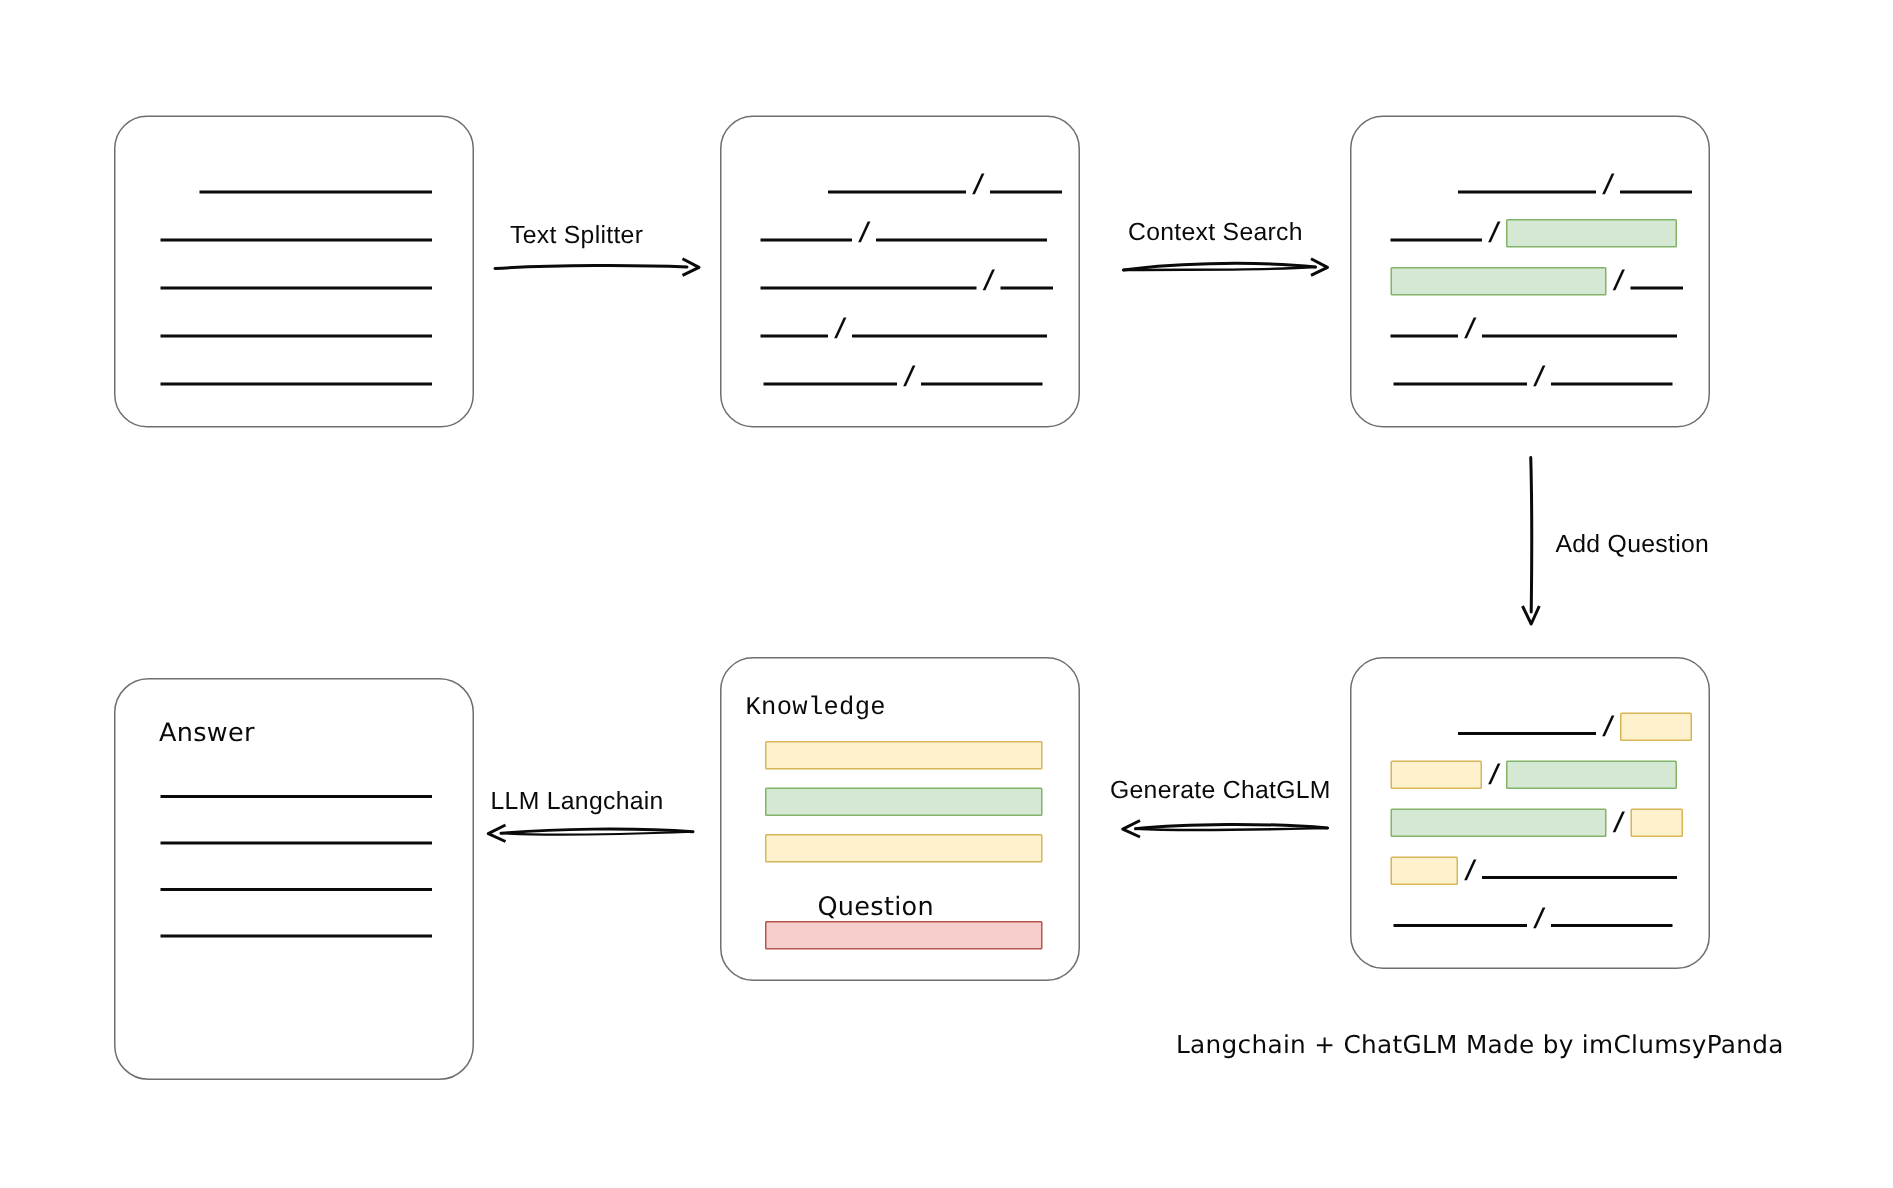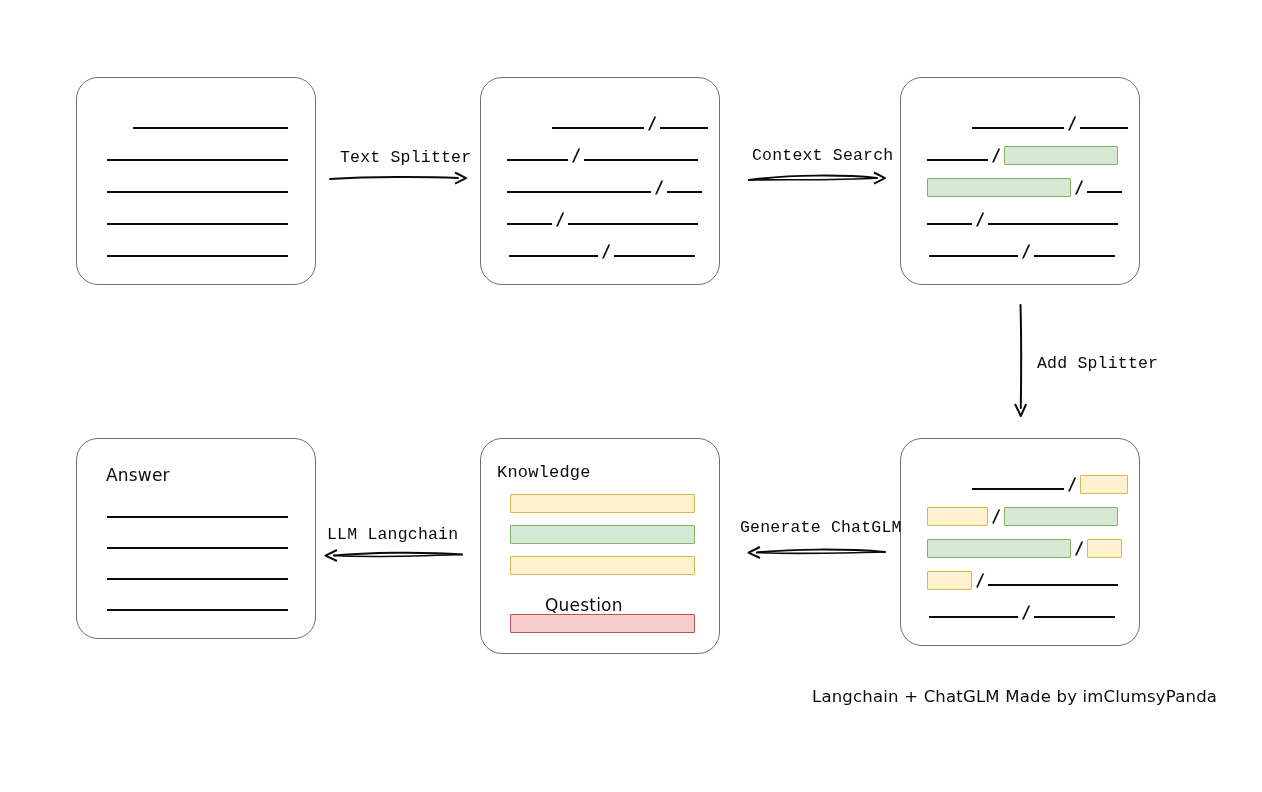--- a/index.html
+++ b/index.html
@@ -81,21 +81,21 @@
     letter-spacing: .2px;
   }
 
   
   .edge {
     position: absolute;
   }
   .edge svg { display: block; overflow: visible; }
   .edge-label {
     position: absolute;
-    font-family: Liberation Mono, monospace;
+    font-family: Liberation Sans, sans-serif;
     font-size: 16.5px;
     color: #0a0a0a;
     white-space: nowrap;
     letter-spacing: .2px;
   }
 
   
   .caption {
     position: absolute;
     font-family: "DejaVu Sans", sans-serif;
@@ -209,21 +209,21 @@
       </div>
     </div>
 </div>
 
 <div class="edge" style="left:1012px; top:305px; width:18px; height:112px;">
   <svg width="18" height="112" viewBox="0 0 18 112">
     <path d="M8.5,0 C9.6,38 9.2,74 8.8,103" stroke="#0a0a0a" stroke-width="2" fill="none" stroke-linecap="round"></path>
     <path d="M3,99 L8.8,111 L14.2,99" stroke="#0a0a0a" stroke-width="2" fill="none" stroke-linejoin="round"></path>
   </svg>
 </div>
-<div class="edge-label" style="left:1037px; top:354px;">Add Splitter</div>
+<div class="edge-label" style="left:1037px; top:354px;">Add Question</div>
 
 <div class="card" style="left:900px; top:438px; width:240px; height:208px;">
   <div class="card-inner" id="rows-context_added">
       <div class="row" style="top: 38px; padding-left: 26px;">
         <span style="display: block; width: 45px; height: 14px;"></span>
         <span class="seg line" style="width: 92px;"></span>
         <span class="slash" style="margin: 0px 5px;">/</span>
         <span class="seg chip yellow" style="width: 48px;"></span>
       </div>
       <div class="row" style="top: 70px; padding-left: 26px;">
@@ -274,31 +274,31 @@
 
 <div class="edge" style="left:322px; top:548px; width:140px; height:16px;">
   <svg width="140" height="16" viewBox="0 0 140 16">
     <path d="M140,6.5 C100,3.5 45,4.5 12,7.5" stroke="#0a0a0a" stroke-width="2" fill="none" stroke-linecap="round"></path>
     <path d="M140,6.5 C98,8 45,9.5 12,7.5" stroke="#0a0a0a" stroke-width="1.5" fill="none" stroke-linecap="round"></path>
     <path d="M15,2 L3.5,7.7 L15,13" stroke="#0a0a0a" stroke-width="2" fill="none" stroke-linejoin="round"></path>
   </svg>
 </div>
 <div class="edge-label" style="left:327px; top:525px;">LLM Langchain</div>
 
-<div class="card" style="left:76px; top:438px; width:240px; height:201px;">
+<div class="card" style="left:76px; top:452px; width:240px; height:268px;border-radius:23px;">
   <div class="card-label" style="left:29px; top:26px;">Answer</div>
   <div class="card-inner" id="rows-answer">
       <div class="row" style="top: 66px; padding-left: 30px;">
         <span class="seg line" style="width: 181px;"></span>
       </div>
       <div class="row" style="top: 97px; padding-left: 30px;">
         <span class="seg line" style="width: 181px;"></span>
       </div>
       <div class="row" style="top: 128px; padding-left: 30px;">
         <span class="seg line" style="width: 181px;"></span>
       </div>
       <div class="row" style="top: 159px; padding-left: 30px;">
         <span class="seg line" style="width: 181px;"></span>
       </div>
     </div>
 </div>
 
-<div class="caption" style="left:784px; top:687px;margin-left:28px;">Langchain + ChatGLM Made by imClumsyPanda</div>
+<div class="caption" style="left:784px; top:687px;">Langchain + ChatGLM Made by imClumsyPanda</div>
 
 </body></html>

